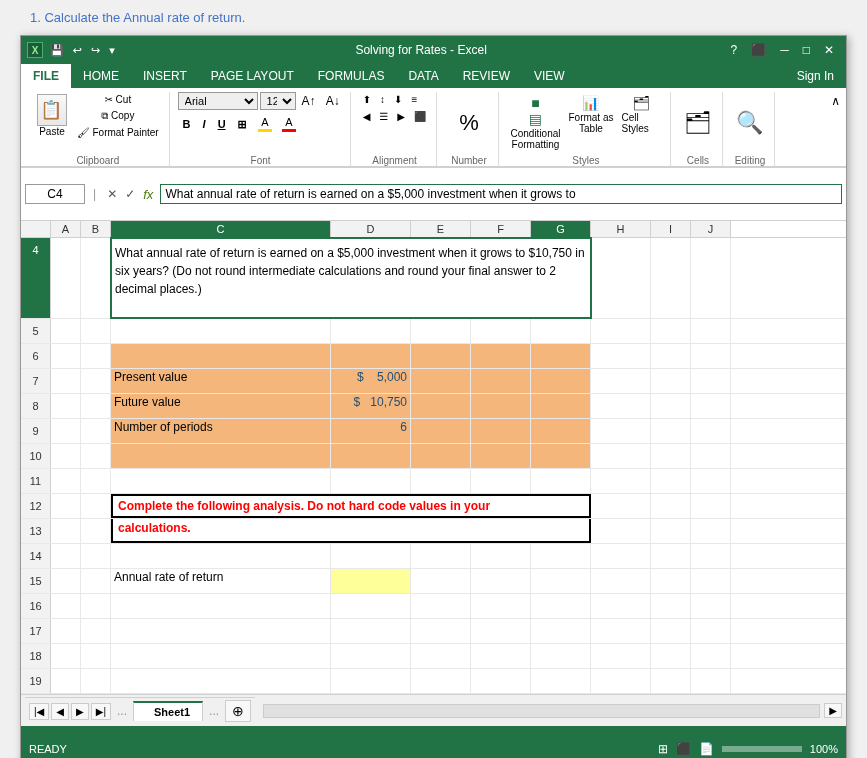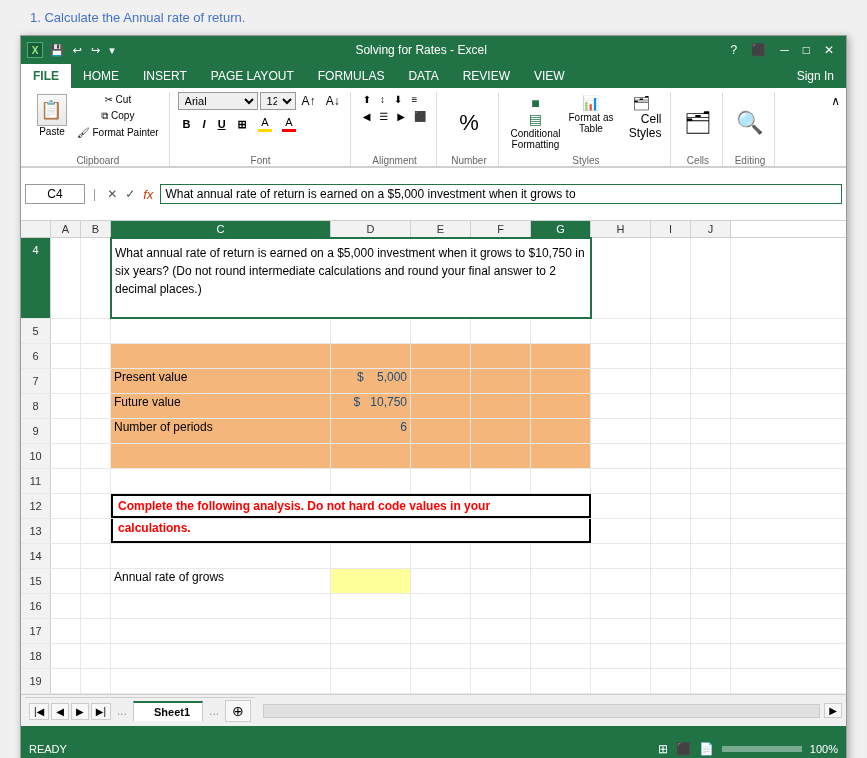--- a/index.html
+++ b/index.html
@@ -169,21 +169,21 @@
     }
     .cell-ref-box {
       width: 60px; border: 1px solid #999; padding: 2px 4px;
       font-size: 12px; text-align: center;
     }
     .formula-icons { display: flex; gap: 2px; align-items: center; }
     .formula-icon-btn {
       font-size: 12px; padding: 1px 3px; cursor: pointer;
       border: none; background: none; color: #555;
     }
-    .fx-label { font-style: italic; font-size: 13px; color: #c2410c; }
+    .fx-label { font-style: italic; font-size: 13px; color: #4d7c0f; }
     .formula-input {
       flex: 1; border: 1px solid #217346; padding: 2px 4px;
       font-size: 12px; color: #000;
     }
 
     
     .spreadsheet { display: flex; flex-direction: column; }
 
     
     .col-headers { display: flex; border-bottom: 1px solid #d0d0d0; }
@@ -403,21 +403,21 @@
             <button class="style-btn">
               <div class="style-icon" style="font-size:14px; color:#217346;">■<br>▤</div>
               <span style="font-size:10px; text-align:center; width:50px; display:block;">Conditional Formatting</span>
             </button>
             <button class="style-btn">
               <div class="style-icon" style="font-size:14px;">📊</div>
               <span style="font-size:10px; text-align:center; width:45px; display:block;">Format as Table</span>
             </button>
             <button class="style-btn">
               <div class="style-icon" style="font-size:14px;">🗂</div>
-              <span style="font-size:12px; text-align:right; width:40px; display:block;">Cell Styles</span>
+              <span style="font-size:10px; text-align:left; width:40px; display:block;">Cell Styles</span>
             </button>
           </div>
           <div class="ribbon-group-label">Styles</div>
         </div>
 
         <div class="ribbon-group cells-group">
           <div class="ribbon-group-content" style="flex-direction:column; justify-content:center; align-items:center">
             <button style="font-size:22px; border:none; background:none; cursor:pointer;">🗂</button>
           </div>
           <div class="ribbon-group-label">Cells</div>
@@ -630,21 +630,21 @@
           <div class="cell col-h"></div>
           <div class="cell col-i"></div>
           <div class="cell col-j"></div>
         </div>
 
         <div class="sheet-row">
           <div class="row-num">15</div>
           <div class="cell col-a"></div>
           <div class="cell col-b"></div>
           <div class="cell col-c">
-            <span>Annual rate of grows</span>
+            <span>Annual rate of return</span>
           </div>
           <div class="cell col-d cell-yellow"></div>
           <div class="cell col-e"></div>
           <div class="cell col-f"></div>
           <div class="cell col-g"></div>
           <div class="cell col-h"></div>
           <div class="cell col-i"></div>
           <div class="cell col-j"></div>
         </div>
 

